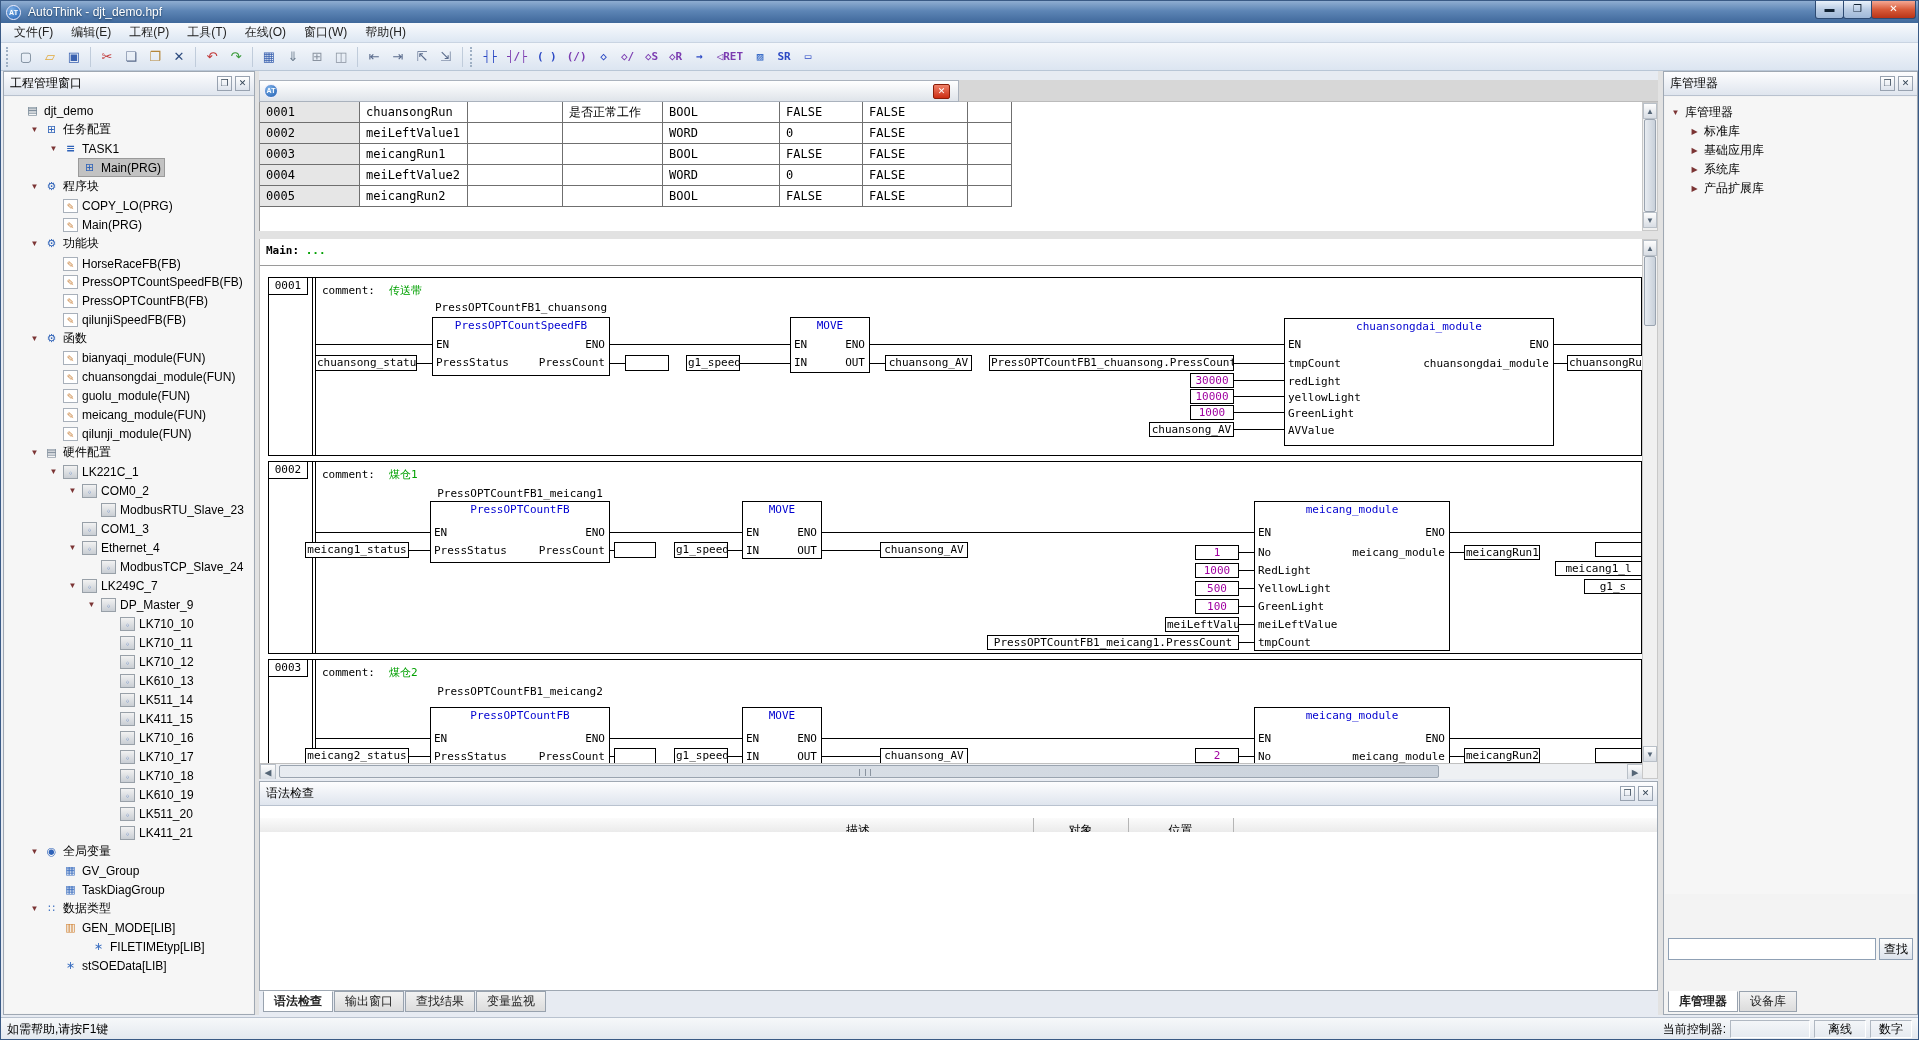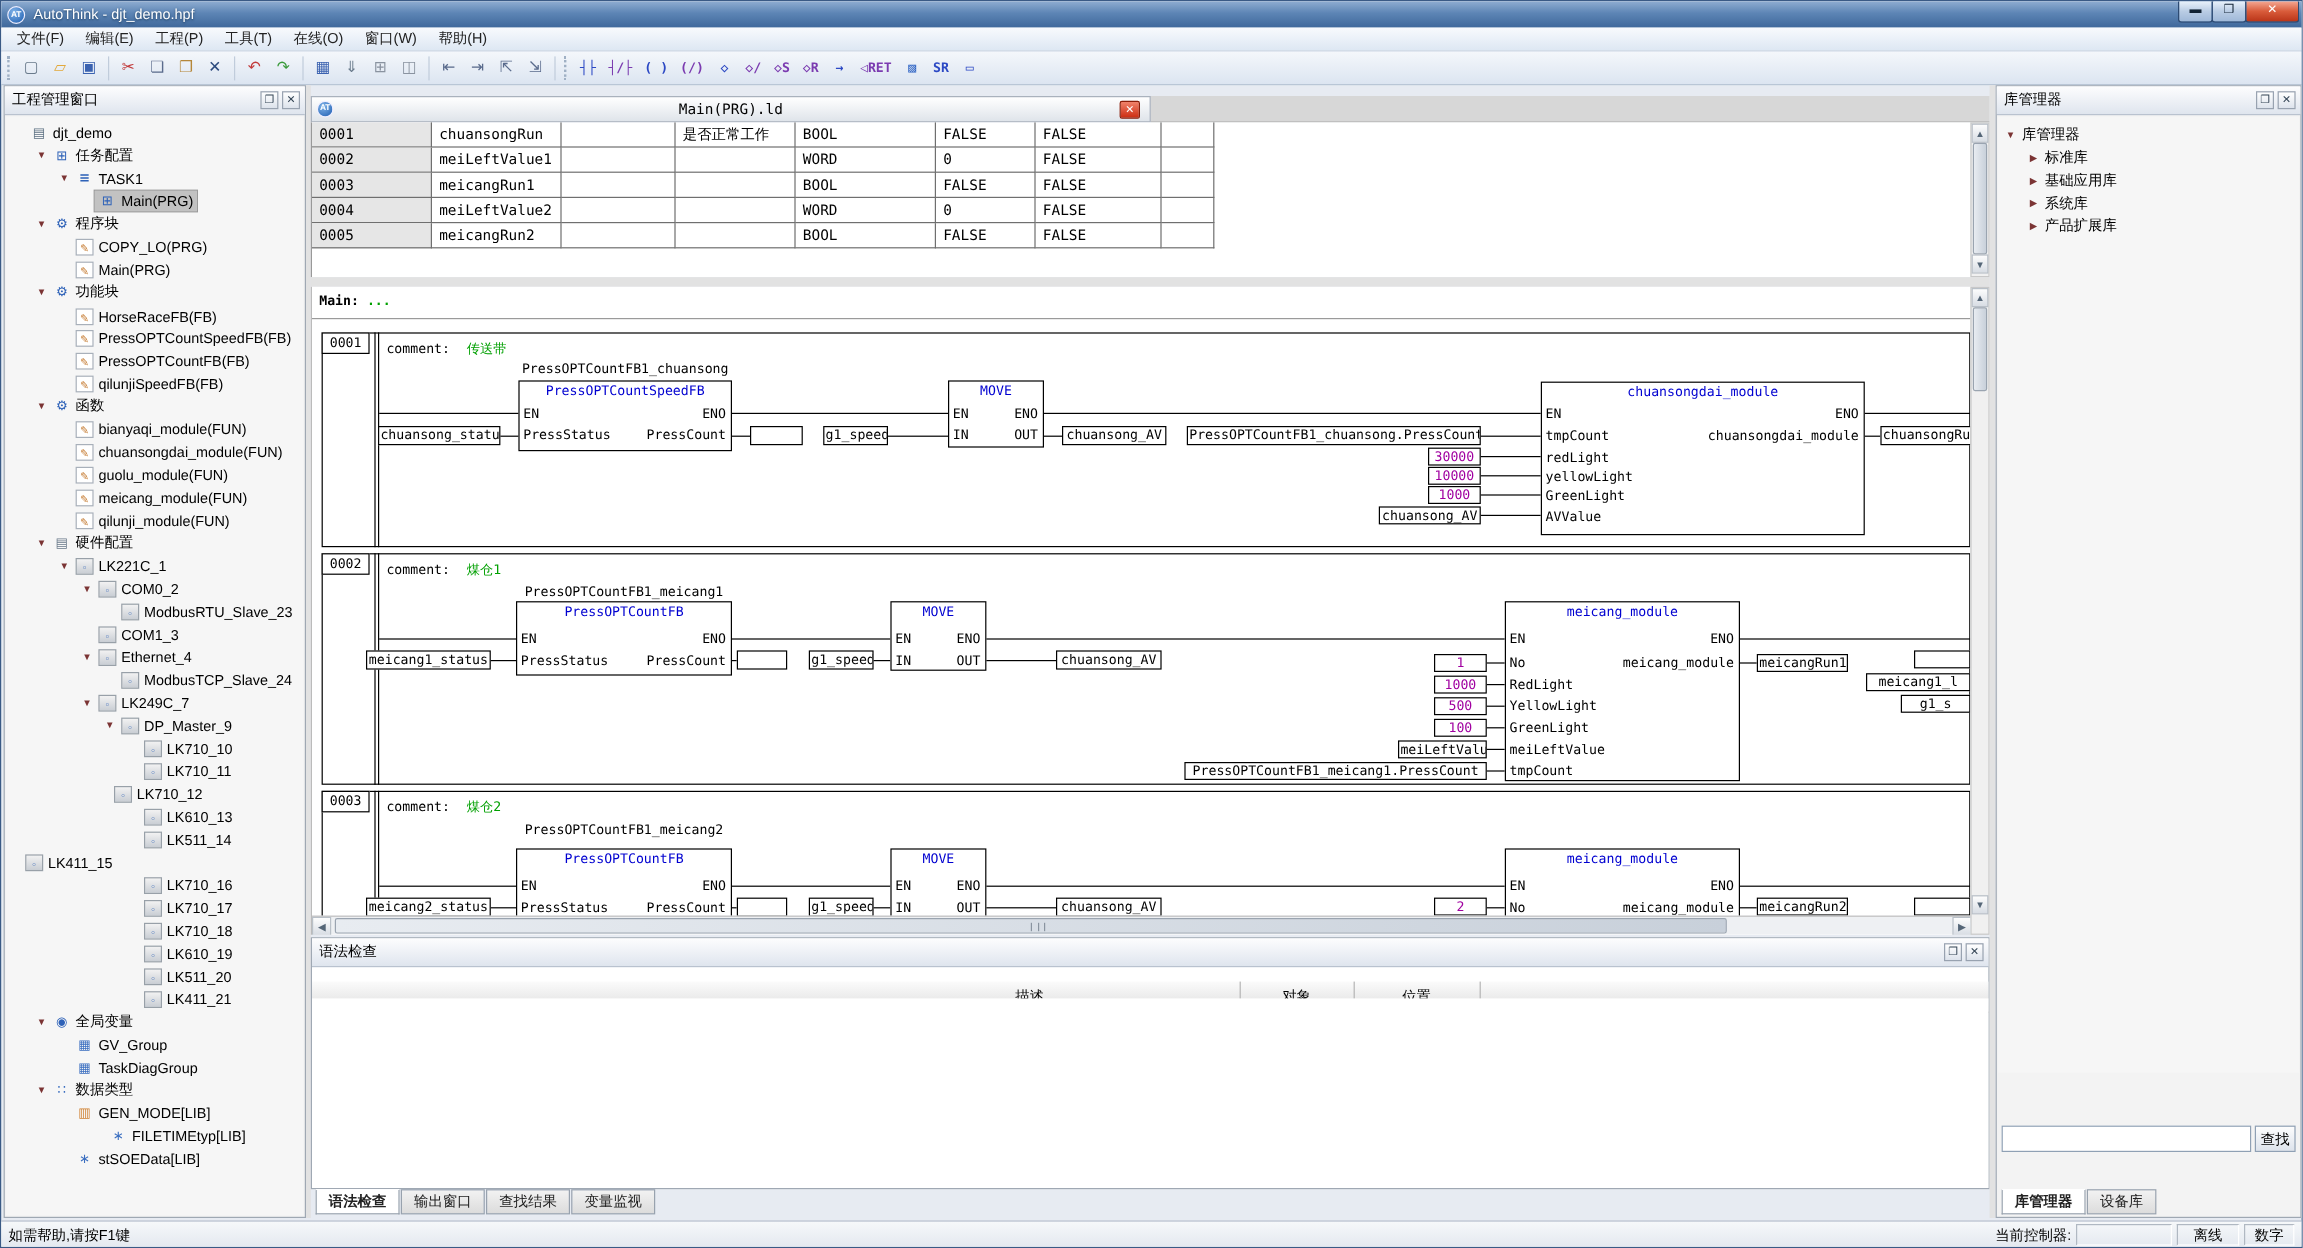--- a/index.html
+++ b/index.html
@@ -406,42 +406,42 @@
             <span class="tltext">LK710_10</span>
           </span>
         </div>
         <div class="trow" style="padding-left: 99px;">
           <span class="tarrow"></span>
           <span class="tlab">
             <span class="ti ti-dev"></span>
             <span class="tltext">LK710_11</span>
           </span>
         </div>
-        <div class="trow" style="padding-left: 74px; align-items: center;">
+        <div class="trow" style="padding-left: 99px; align-items: center;">
           <span class="tarrow"></span>
           <span class="tlab">
             <span class="ti ti-dev"></span>
             <span class="tltext">LK710_12</span>
           </span>
         </div>
         <div class="trow" style="padding-left: 99px;">
           <span class="tarrow"></span>
           <span class="tlab">
             <span class="ti ti-dev"></span>
             <span class="tltext">LK610_13</span>
           </span>
         </div>
         <div class="trow" style="padding-left: 99px;">
           <span class="tarrow"></span>
           <span class="tlab">
             <span class="ti ti-dev"></span>
             <span class="tltext">LK511_14</span>
           </span>
         </div>
-        <div class="trow" style="">
+        <div class="trow" style="padding-left: 99px;">
           <span class="tarrow"></span>
           <span class="tlab">
             <span class="ti ti-dev"></span>
             <span class="tltext">LK411_15</span>
           </span>
         </div>
         <div class="trow" style="padding-left: 99px;">
           <span class="tarrow"></span>
           <span class="tlab">
             <span class="ti ti-dev"></span>
@@ -532,21 +532,20 @@
             <span class="tltext">stSOEData[LIB]</span>
           </span>
         </div>
       </div>
   </div>
   <div class="split" style="left:254px;top:70px;width:4px;height:944px"></div>
 
   <div id="caption-grey"></div>
   <div id="doc-caption">
     <span class="aticon" style="width:14px;height:14px;line-height:12px">AT</span>
-    <span id="doc-title">Main(PRG).ld</span>
     <span id="doc-close">✕</span>
   </div>
 
   <div id="var-table">
     <div id="vt-body">
         <div class="vtrow">
           <div class="c c0" style="width: 100px;">0001</div>
           <div class="c" style="width: 108px;">chuansongRun</div>
           <div class="c" style="width: 95px;"></div>
           <div class="c" style="width: 100px;">是否正常工作</div>

